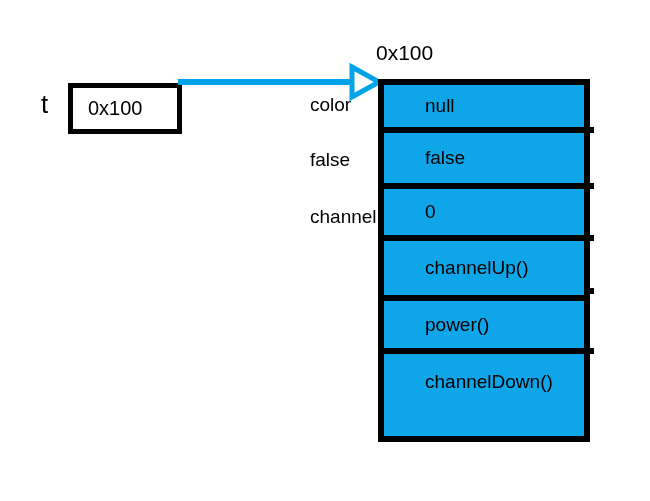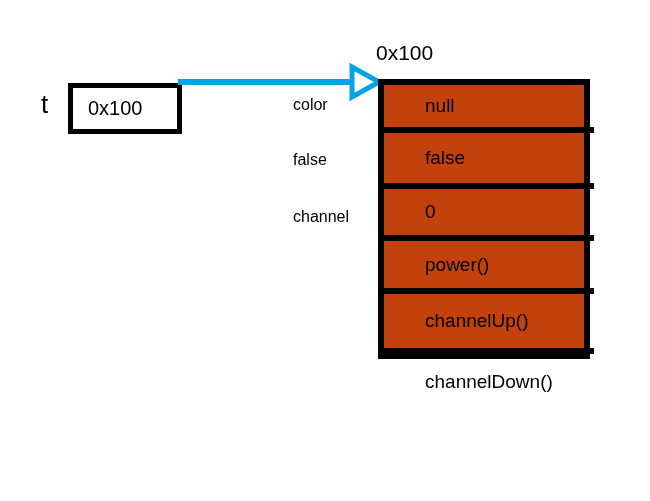--- a/index.html
+++ b/index.html
@@ -46,33 +46,33 @@
   }
   .addr-label {
     position: absolute;
     left: 376px;
     top: 42px;
     font-size: 21px;
     line-height: 21px;
   }
   .field-label {
     position: absolute;
-    left: 293px;
-    font-size: 16px;
+    left: 310px;
+    font-size: 19px;
     line-height: 19px;
   }
   .obj-box {
     position: absolute;
     left: 378px;
     top: 79px;
     width: 212px;
-    height: 280px;
+    height: 363px;
     border: 6px solid #000000;
     box-sizing: border-box;
-    background: #c2410c;
+    background: #0ea5e9;
   }
   .obj-row {
     display: flex;
     align-items: center;
     padding-left: 41px;
     font-size: 19px;
     box-sizing: content-box;
   }
   .obj-row.has-divider {
     border-bottom: 6px solid #000000;
@@ -121,25 +121,25 @@
   <div class="obj-box">
     <div class="obj-row r0 has-divider">
       <span>null</span>
     </div>
     <div class="obj-row r1 has-divider">
       <span>false</span>
     </div>
     <div class="obj-row r2 has-divider">
       <span>0</span>
     </div>
+    <div class="obj-row r4 has-divider">
+      <span>channelUp()</span>
+    </div>
     <div class="obj-row r3 has-divider">
       <span>power()</span>
-    </div>
-    <div class="obj-row r4 has-divider">
-      <span>channelUp()</span>
     </div>
     <div class="obj-row r5">
       <span>channelDown()</span>
     </div>
   </div>
 
   <div class="divider-ext ext1"></div>
   <div class="divider-ext ext2"></div>
   <div class="divider-ext ext3"></div>
   <div class="divider-ext ext4"></div>

